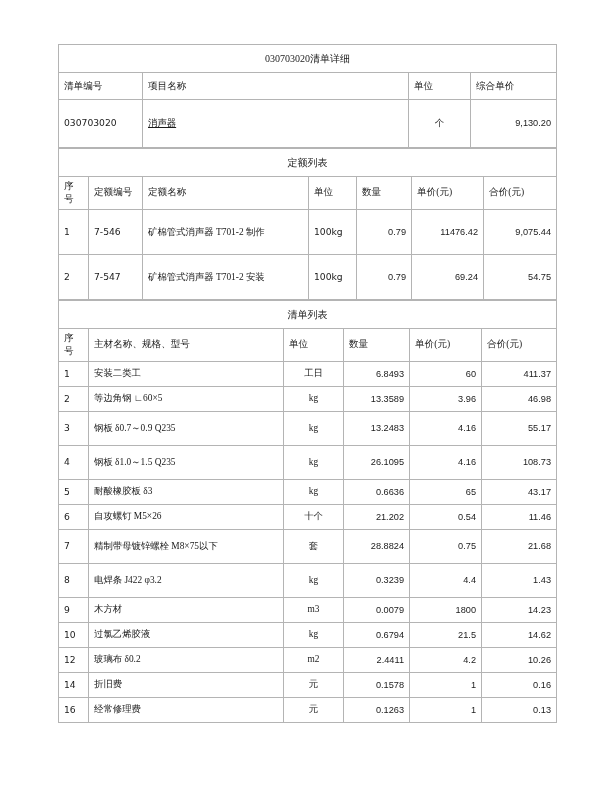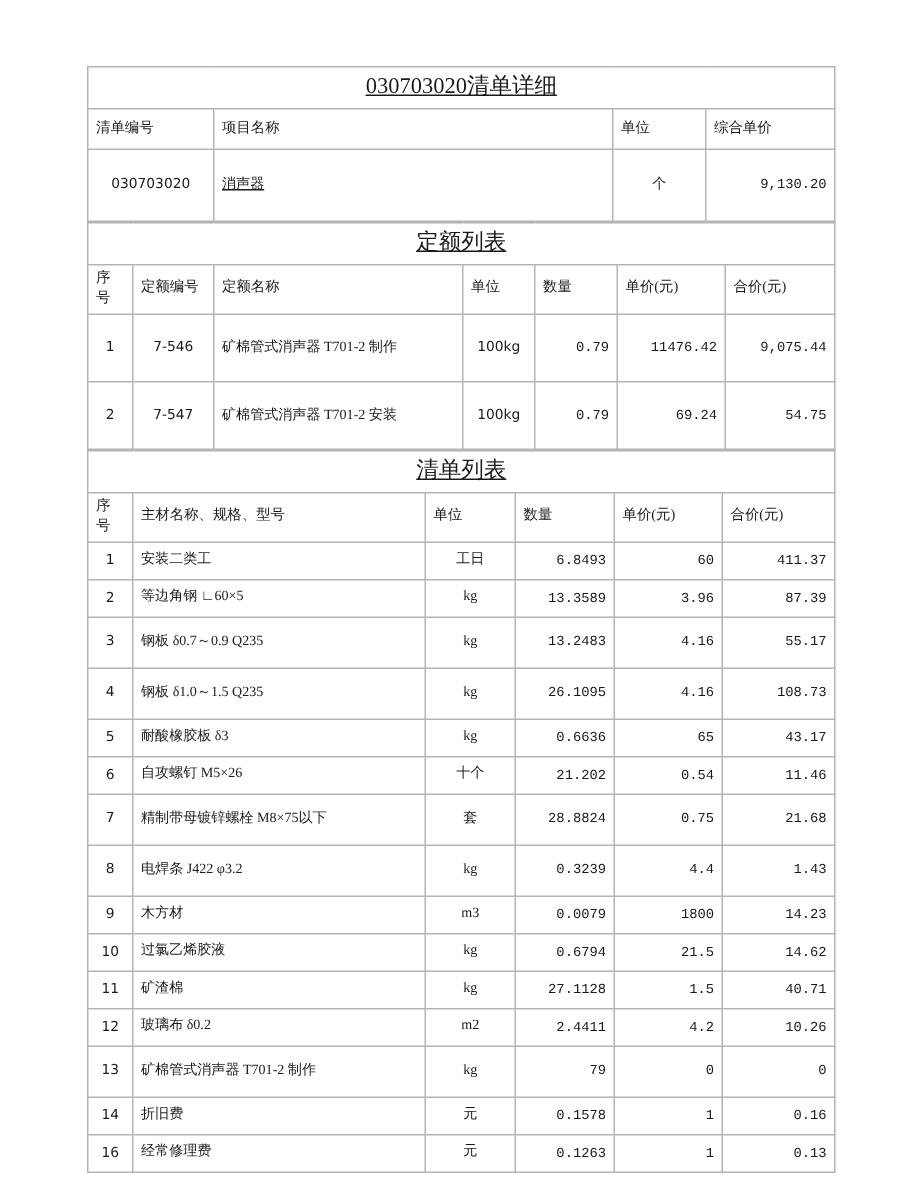--- a/index.html
+++ b/index.html
@@ -30,39 +30,38 @@
   table.detail td, table.detail th {
     border: 1px solid #b4b4b4;
     padding: 3px 5px;
     font-weight: normal;
     vertical-align: middle;
     line-height: 1.35;
   }
   .banner {
     text-align: center;
     height: 21px;
-    font-size: 15px;
-    text-decoration: underline;
+    font-size: 10px;
   }
   .hdr {
     text-align: left;
     height: 20px;
     font-size: 9.6px;
   }
   .c { text-align: center; }
   .l { text-align: left; }
   .r { text-align: right; }
   .num {
-    font-family: Liberation Mono, monospace;
+    font-family: Liberation Sans, sans-serif;
     font-size: 9.2px;
   }
   .numc {
     font-family: "DejaVu Sans", "Liberation Sans", sans-serif;
     font-size: 9.2px;
-    text-align: center;
+    text-align: left;
   }
   .mixed {
     font-family: "Liberation Serif", "DejaVu Serif", serif;
     font-size: 9.4px;
   }
   .tall { height: 38px; }
   .mid { height: 27px; }
   .short { height: 18px; }
   .big { height: 41px; }
   
@@ -193,21 +192,21 @@
           <td class="r num">6.8493</td>
           <td class="r num">60</td>
           <td class="r num">411.37</td>
         </tr>
         <tr>
           <td class="numc short">2</td>
           <td class="l mixed">等边角钢 ∟60×5</td>
           <td class="c mixed">kg</td>
           <td class="r num">13.3589</td>
           <td class="r num">3.96</td>
-          <td class="r num">87.39</td>
+          <td class="r num">46.98</td>
         </tr>
         <tr>
           <td class="numc mid">3</td>
           <td class="l mixed">钢板 δ0.7～0.9 Q235</td>
           <td class="c mixed">kg</td>
           <td class="r num">13.2483</td>
           <td class="r num">4.16</td>
           <td class="r num">55.17</td>
         </tr>
         <tr>
@@ -260,44 +259,28 @@
         </tr>
         <tr>
           <td class="numc short">10</td>
           <td class="l mixed">过氯乙烯胶液</td>
           <td class="c mixed">kg</td>
           <td class="r num">0.6794</td>
           <td class="r num">21.5</td>
           <td class="r num">14.62</td>
         </tr>
         <tr>
-          <td class="numc short">11</td>
-          <td class="l mixed">矿渣棉</td>
-          <td class="c mixed">kg</td>
-          <td class="r num">27.1128</td>
-          <td class="r num">1.5</td>
-          <td class="r num">40.71</td>
-        </tr>
-        <tr>
           <td class="numc short">12</td>
           <td class="l mixed">玻璃布 δ0.2</td>
           <td class="c mixed">m2</td>
           <td class="r num">2.4411</td>
           <td class="r num">4.2</td>
           <td class="r num">10.26</td>
         </tr>
         <tr>
-          <td class="numc mid">13</td>
-          <td class="l mixed">矿棉管式消声器 T701-2 制作</td>
-          <td class="c mixed">kg</td>
-          <td class="r num">79</td>
-          <td class="r num">0</td>
-          <td class="r num">0</td>
-        </tr>
-        <tr>
           <td class="numc short">14</td>
           <td class="l mixed">折旧费</td>
           <td class="c mixed">元</td>
           <td class="r num">0.1578</td>
           <td class="r num">1</td>
           <td class="r num">0.16</td>
         </tr>
         <tr>
           <td class="numc short">16</td>
           <td class="l mixed">经常修理费</td>

